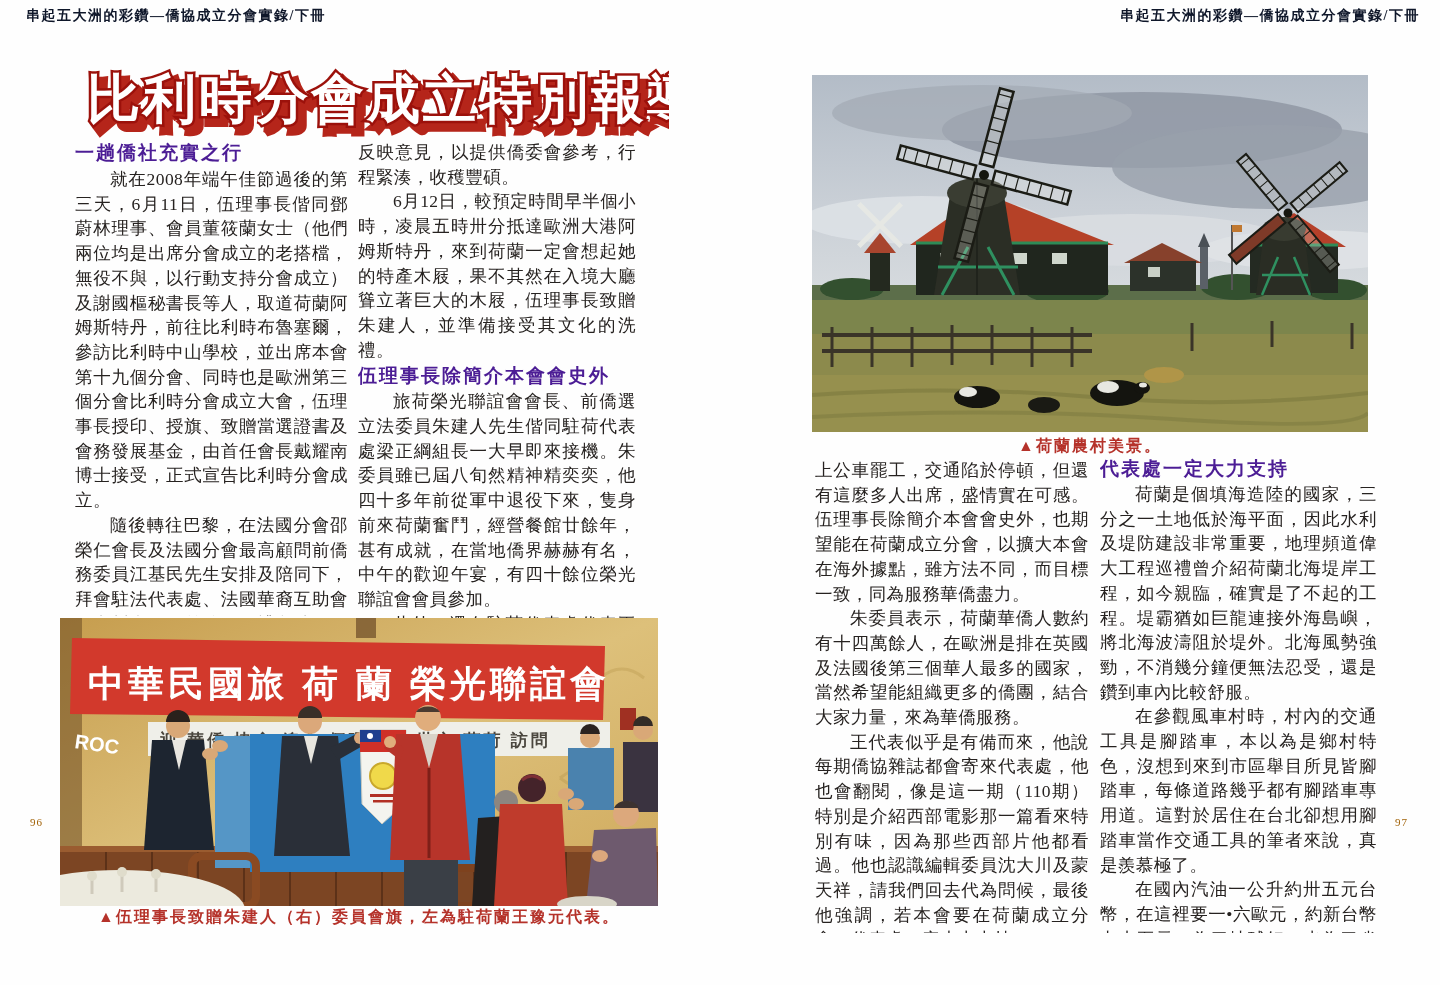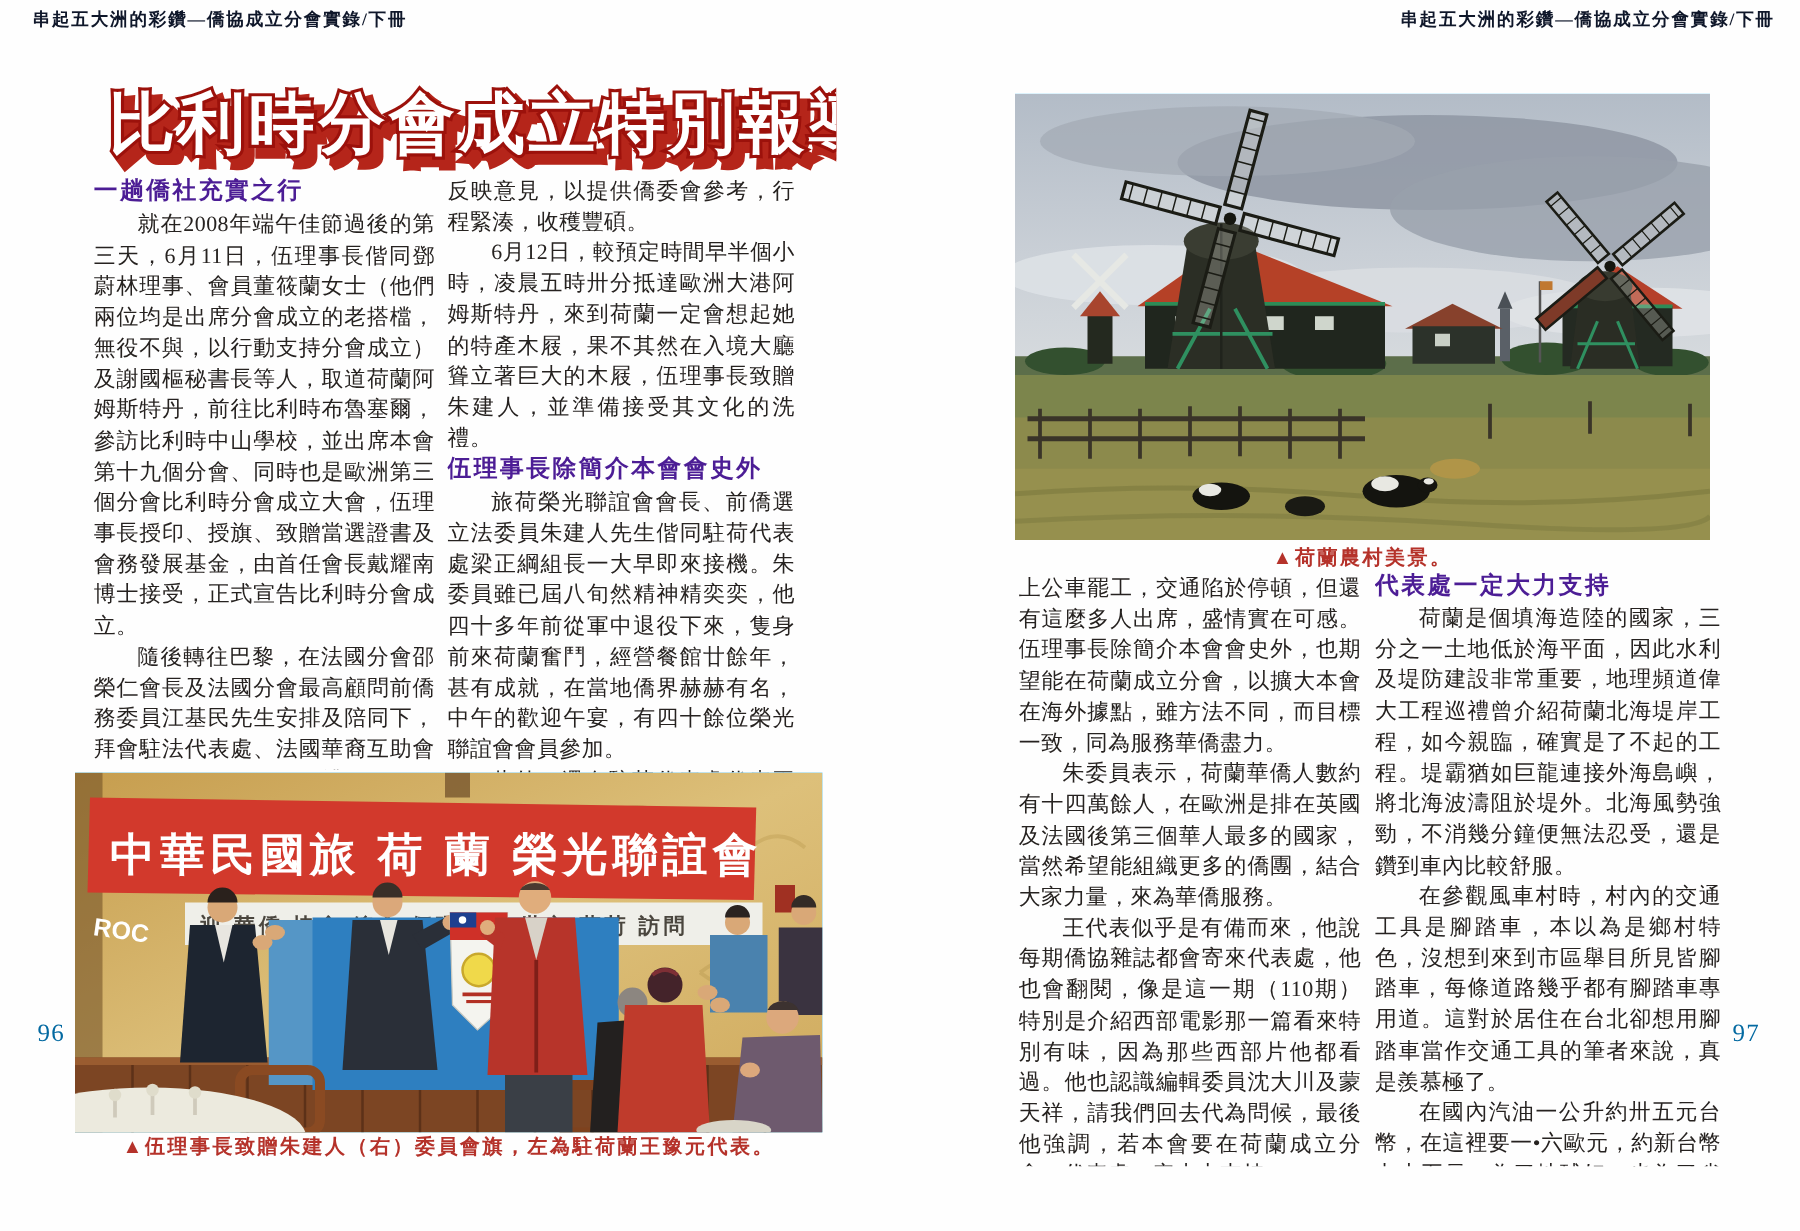--- a/index.html
+++ b/index.html
@@ -3,39 +3,39 @@
 <meta charset="utf-8">
 <style>
   * { margin:0; padding:0; box-sizing:border-box; }
   html,body { background:#ffffff; }
   .spread { position:relative; width:1440px; height:985px; background:#fefefe; overflow:hidden;
             font-family:"Liberation Serif", serif; }
   .running-head { position:absolute; top:7px; font-size:14px; color:#0f172a; letter-spacing:1.5px;
                   font-weight:bold; }
   .rh-left { left:26px; }
   .rh-right { right:20px; }
-  .page-num { position:absolute; top:816px; font-size:20px; color:#0369a1; letter-spacing:1px; }
+  .page-num { position:absolute; top:816px; font-size:11px; color:#a16207; letter-spacing:1px; }
   .pn-left { left:30px; }
   .pn-right { right:32px; }
 
   .title-svg { position:absolute; left:84px; top:56px; width:585px; height:86px; }
   .title-shadow { font-family:"Liberation Sans", sans-serif; font-weight:bold; font-size:53px;
                   letter-spacing:3px; fill:#b5251a; stroke:#b5251a; stroke-width:8; }
   .title-main   { font-family:"Liberation Sans", sans-serif; font-weight:bold; font-size:53px;
                   letter-spacing:3px; fill:#ffffff; stroke:#9c110b; stroke-width:5; paint-order:stroke; }
 
   .subhead { font-size:19px; font-weight:bold; color:#4c1d95; letter-spacing:2px; line-height:25px; }
   .subhead-abs { position:absolute; }
   .col { position:absolute; font-size:17.5px; line-height:24.7px; color:#262220;
          text-align:justify; overflow:hidden; letter-spacing:0.4px; }
   .col p { text-indent:2em; }
   .col p.cont { text-indent:0; }
   .col .subhead { margin:1px 0 1px 0; text-indent:0; }
 
-  .photo { position:absolute; overflow:hidden; background:#7dd3fc; }
+  .photo { position:absolute; overflow:hidden; background:#ec4899; }
   .photo svg { display:block; }
   .caption { position:absolute; font-size:16px; font-weight:bold; color:#b5322a;
              letter-spacing:2px; text-align:center; }
 
   .banner-text { font-family:"Liberation Sans", sans-serif; font-weight:bold; fill:#ffffff; }
   .strip-text  { font-family:"Liberation Serif", serif; fill:#4a463e; font-weight:bold; }
 </style>
 </head>
 <body>
 

